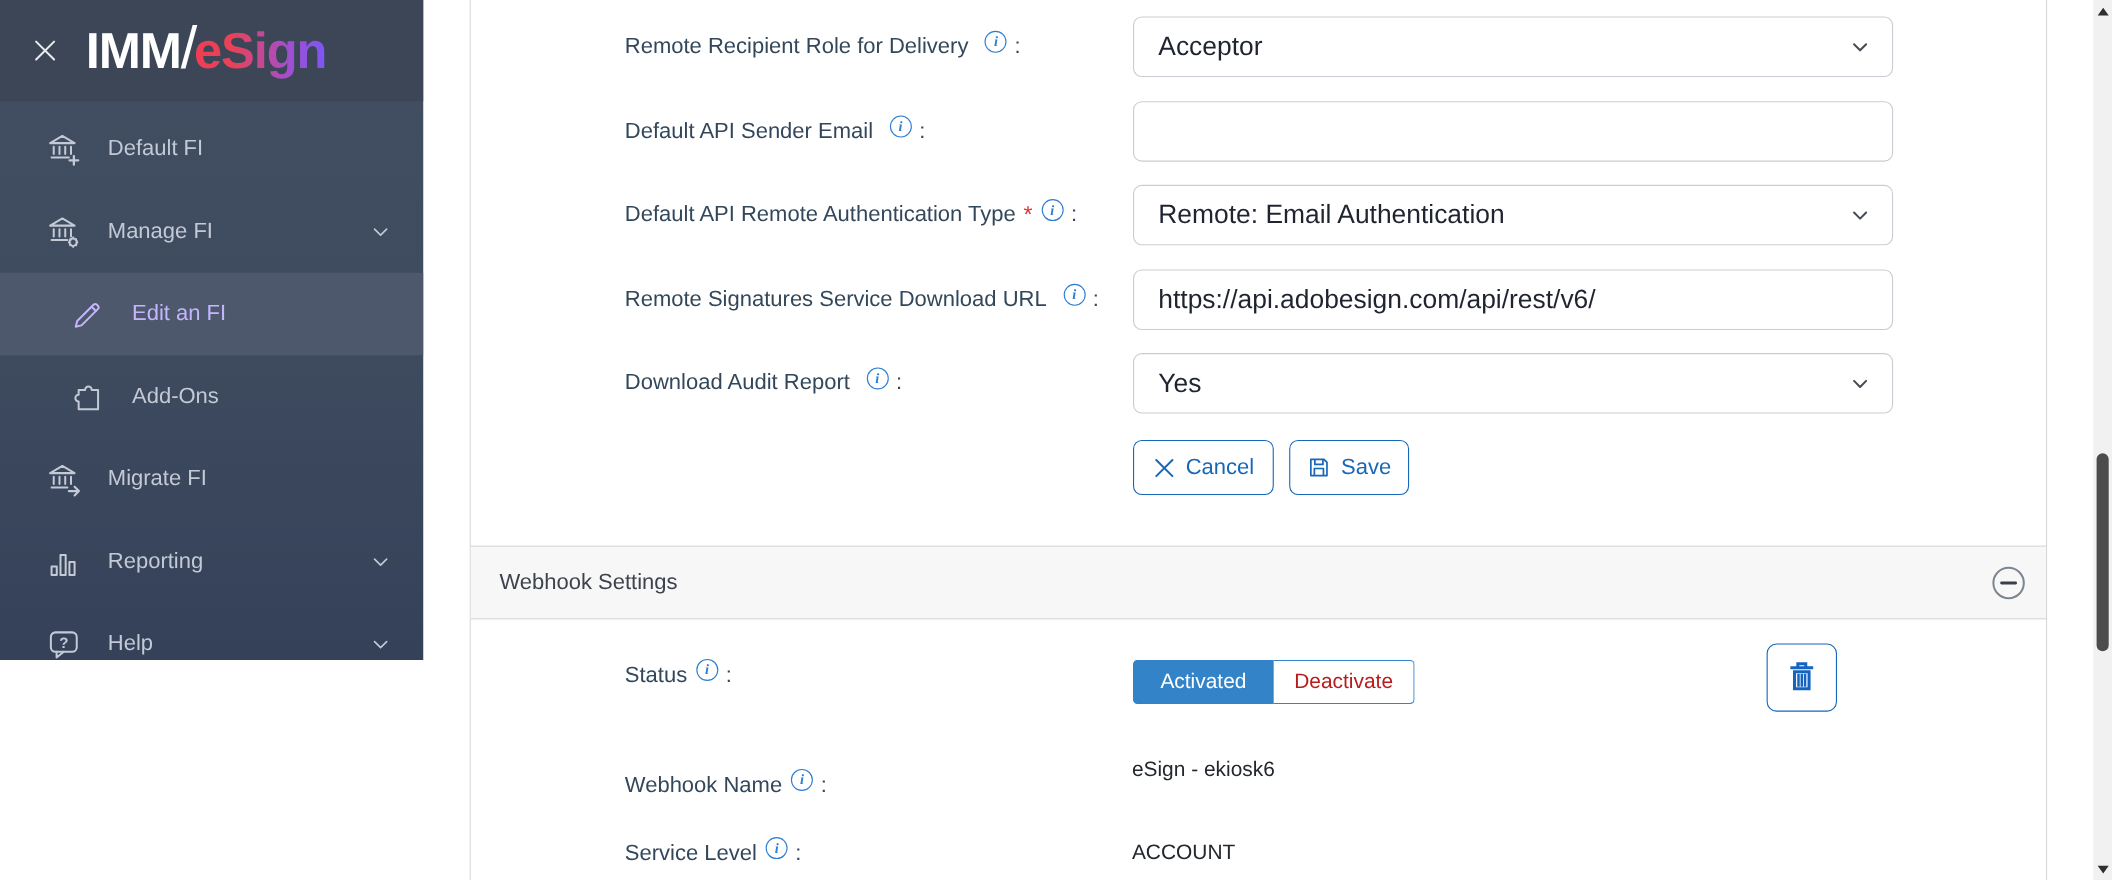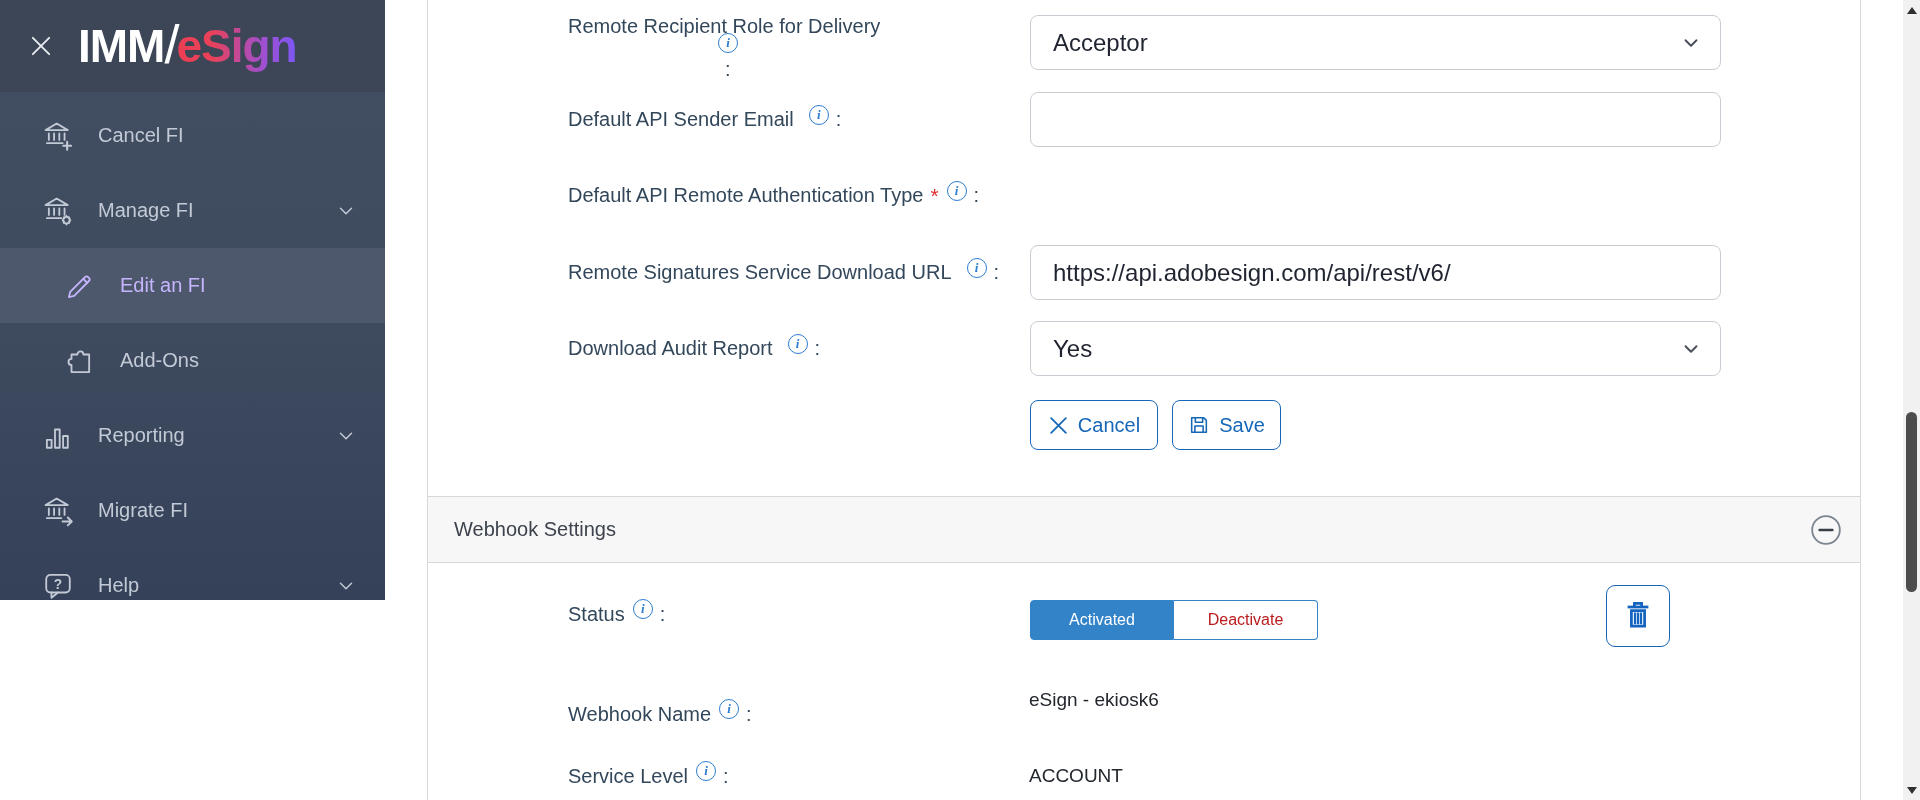--- a/index.html
+++ b/index.html
@@ -64,21 +64,21 @@
   .wh-bar { position:absolute; left:0; right:0; top:496px; height:67px; background:#f7f7f8;
             border-top:1px solid #d8d8d8; border-bottom:1px solid #d8d8d8;
             display:flex; align-items:center; padding:0 14px 0 26px; }
   .wh-title { font-size:20px; color:#3d434d; }
   .collapse { margin-left:auto; display:flex; cursor:pointer; }
 
   .wh-value { position:absolute; left:601px; display:flex; align-items:center;
               font-size:19px; color:#23272e; }
 
   .toggle { position:absolute; left:602px; top:600px; height:40px; display:flex; cursor:pointer; }
-  .seg { width:144px; display:flex; align-items:center; justify-content:center; font-size:16px; }
+  .seg { width:128px; display:flex; align-items:center; justify-content:center; font-size:19px; }
   .seg.on  { background:#3383c9; color:#fff; border-radius:4px 0 0 4px; border:1px solid #3383c9; }
   .seg.off { background:#fff; color:#b91c1c; border:1px solid #3383c9; border-left:none;
              border-radius:0 4px 4px 0;text-align:center; }
 
   .trash-btn { position:absolute; left:1178px; top:585px; width:64px; height:62px;
                border:1.5px solid #1667b8; border-radius:9px; background:#fff;
                display:flex; align-items:center; justify-content:center; cursor:pointer; }
 
   
   .scrollbar { position:absolute; right:0; top:0; width:17px; height:800px; background:#f1f1f1; }
@@ -113,21 +113,21 @@
 
     <div class="nav-item">
       <span class="nav-icon">
         <svg viewBox="0 0 26 26" fill="none" stroke="currentColor" stroke-width="1.4" stroke-linejoin="round" stroke-linecap="round">
           <path d="M3.5 8.5 L12 3.5 L20.5 8.5 Z"></path>
             <path d="M6 11v5M10 11v5M14 11v5M18 11v5"></path>
             <path d="M4.5 18.5h12"></path>
             <path d="M20 17.5v6M17 20.5h6" stroke-width="1.6"></path>
         </svg>
       </span>
-      <span>Cancel FI</span>
+      <span>Default FI</span>
     </div>
 
     <div class="nav-item">
       <span class="nav-icon">
         <svg viewBox="0 0 26 26" fill="none" stroke="currentColor" stroke-width="1.4" stroke-linejoin="round" stroke-linecap="round">
           <path d="M3.5 8.5 L12 3.5 L20.5 8.5 Z"></path>
             <path d="M6 11v5M10 11v5M14 11v5M18 11v5"></path>
             <path d="M4.5 18.5h11"></path>
           <circle cx="19.5" cy="20" r="2.6"></circle>
             <path d="M19.5 16.4v1M19.5 22.6v1M16.4 20h1M21.6 20h1M17.3 17.8l.7.7M21 21.5l.7.7M21.7 17.8l-.7.7M18 21.5l-.7.7" stroke-width="1.1"></path>
@@ -155,66 +155,66 @@
       <span class="nav-icon">
         <svg viewBox="0 0 26 26" fill="none" stroke="currentColor" stroke-width="1.4" stroke-linejoin="round" stroke-linecap="round">
           <path d="M6.5 21.5 L6.5 16 a2.3 2.3 0 1 1 0-4.6 L6.5 8 L11 8 a2.3 2.3 0 1 1 4.6 0 L20 8 L20 21.5 Z"></path>
         </svg>
       </span>
       <span>Add-Ons</span>
     </div>
 
     <div class="nav-item">
       <span class="nav-icon">
-        <svg viewBox="0 0 26 26" fill="none" stroke="currentColor" stroke-width="1.4" stroke-linejoin="round">
-          <path d="M4.5 22v-6h3.6v6zM10.7 22V8h3.6v14zM16.9 22v-9h3.6v9z"></path>
-        </svg>
-      </span>
-      <span>Reporting</span>
-      <span class="nav-chev">
-        <svg viewBox="0 0 24 24" fill="none" stroke="currentColor" stroke-width="1.6" stroke-linecap="round" stroke-linejoin="round">
-            <path d="M6 9l6 6 6-6"></path>
-          </svg>
-      </span>
-    </div>
-
-    <div class="nav-item">
-      <span class="nav-icon">
         <svg viewBox="0 0 26 26" fill="none" stroke="currentColor" stroke-width="1.4" stroke-linejoin="round" stroke-linecap="round">
           <path d="M3.5 8.5 L12 3.5 L20.5 8.5 Z"></path>
             <path d="M6 11v5M10 11v5M14 11v5M18 11v5"></path>
             <path d="M4.5 18.5h11"></path>
           <path d="M16.5 21h6.5M20.5 18l3 3-3 3" stroke-width="1.5"></path>
         </svg>
       </span>
       <span>Migrate FI</span>
     </div>
 
     <div class="nav-item">
       <span class="nav-icon">
+        <svg viewBox="0 0 26 26" fill="none" stroke="currentColor" stroke-width="1.4" stroke-linejoin="round">
+          <path d="M4.5 22v-6h3.6v6zM10.7 22V8h3.6v14zM16.9 22v-9h3.6v9z"></path>
+        </svg>
+      </span>
+      <span>Reporting</span>
+      <span class="nav-chev">
+        <svg viewBox="0 0 24 24" fill="none" stroke="currentColor" stroke-width="1.6" stroke-linecap="round" stroke-linejoin="round">
+            <path d="M6 9l6 6 6-6"></path>
+          </svg>
+      </span>
+    </div>
+
+    <div class="nav-item">
+      <span class="nav-icon">
         <svg viewBox="0 0 26 26" fill="none" stroke="currentColor" stroke-width="1.4" stroke-linejoin="round" stroke-linecap="round">
           <rect x="4" y="4.5" width="18" height="13.5" rx="3.2"></rect>
             <path d="M8 18v4l5-4"></path>
           <text x="13" y="15.4" text-anchor="middle" font-size="10.5" fill="currentColor" stroke="none" font-family="Liberation Sans, sans-serif" font-weight="bold">?</text>
         </svg>
       </span>
       <span>Help</span>
       <span class="nav-chev">
         <svg viewBox="0 0 24 24" fill="none" stroke="currentColor" stroke-width="1.6" stroke-linecap="round" stroke-linejoin="round">
             <path d="M6 9l6 6 6-6"></path>
           </svg>
       </span>
     </div>
   </nav>
 </aside>
 
 <main class="main">
   <div class="panel">
 
-    <div class="flabel" style="top:15px;height:55px;flex-direction:column;">
+    <div class="flabel" style="top:15px;height:55px;">
       <span>Remote Recipient Role for Delivery</span>
         <span class="req"></span>
       <span class="info">i</span>
       <span class="colon">:</span>
     </div>
     <div class="ctrl select" style="top:15px;">
       <span>Acceptor</span>
       <span class="sel-chev">
         <svg viewBox="0 0 24 24" fill="none" stroke="currentColor" stroke-width="2" stroke-linecap="round" stroke-linejoin="round">
             <path d="M6 9l6 6 6-6"></path>
@@ -228,20 +228,28 @@
       <span class="info">i</span>
       <span class="colon">:</span>
     </div>
     <input class="ctrl" style="top: 92px;" type="text" value="">
 
     <div class="flabel" style="top:168px;height:55px;">
       <span>Default API Remote Authentication Type</span>
         <span class="req">*</span>
       <span class="info">i</span>
       <span class="colon">:</span>
+    </div>
+    <div class="ctrl select" style="top:168px;">
+      <span>Remote: Email Authentication</span>
+      <span class="sel-chev">
+        <svg viewBox="0 0 24 24" fill="none" stroke="currentColor" stroke-width="2" stroke-linecap="round" stroke-linejoin="round">
+            <path d="M6 9l6 6 6-6"></path>
+          </svg>
+      </span>
     </div>
 
     <div class="flabel" style="top:245px;height:55px;">
       <span>Remote Signatures Service Download URL</span>
         <span class="req"></span>
       <span class="info">i</span>
       <span class="colon">:</span>
     </div>
     <input class="ctrl" style="top: 245px;" type="text" value="https://api.adobesign.com/api/rest/v6/">
 

